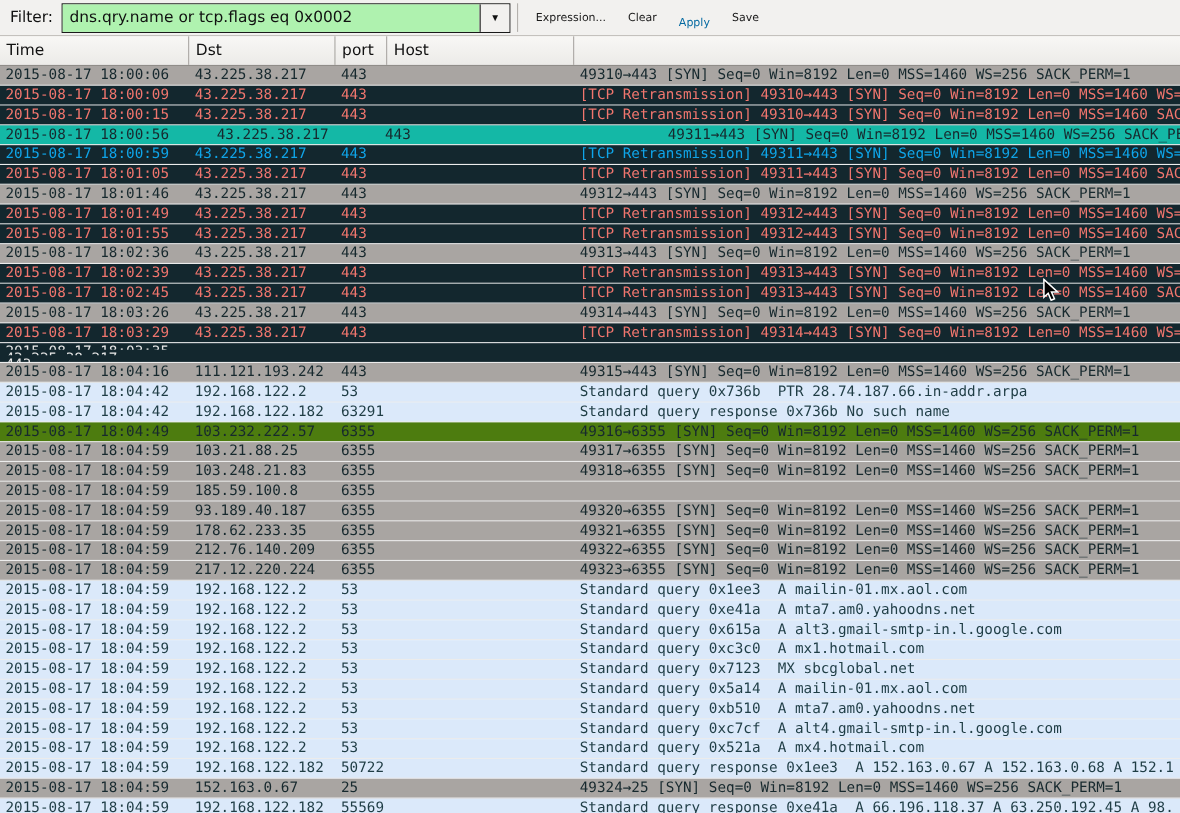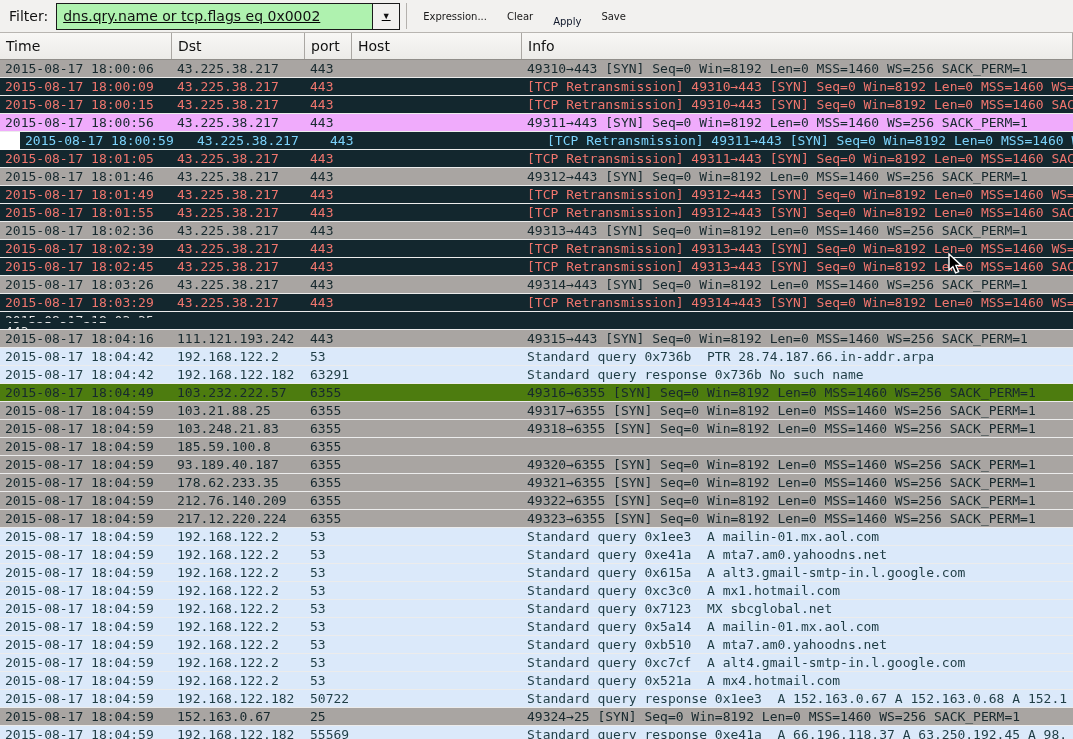--- a/index.html
+++ b/index.html
@@ -4,33 +4,33 @@
 <style>
   * { margin:0; padding:0; box-sizing:border-box; }
   html,body { width:1073px; height:739px; overflow:hidden; background:#ffffff;
               font-family:"DejaVu Sans", "Liberation Sans", sans-serif; }
   .app { position:relative; width:1073px; height:739px; background:#fff; }
 
   
   .toolbar { height:33px; background:#f2f1ef; border-bottom:1px solid #b8b5b1;
              display:flex; align-items:center; }
   .filter-label { font-size:14px; color:#111; margin-left:9px; margin-right:8px; }
-  .filter-combo { display:flex; height:27px; border:1px solid #1a1a1a; width:344px;text-decoration:underline; }
+  .filter-combo { display:flex; height:27px; border:1px solid #1a1a1a; width:408px; }
   .filter-input { flex:1; border:none; outline:none; height:100%;
                   font-size:14px; color:#111; padding:0 6px;
                   font-family:"DejaVu Sans", "Liberation Sans", sans-serif; }
   .combo-arrow { width:27px; height:100%; border:none; border-left:1px solid #1a1a1a;
                  background:#f2f1ef; cursor:default; display:flex;
                  align-items:center; justify-content:center; }
   .combo-arrow span { font-size:9px; color:#111; }
   .tb-sep { width:1px; height:26px; background:#b4b1ad; margin:0 6px 0 6px; }
   .tb-btn { background:transparent; border:none; font-size:10px; color:#1a1a1a;
             padding:4px 10px; cursor:default;
             font-family:"DejaVu Sans", "Liberation Sans", sans-serif; }
-  .tb-btn.disabled { color:#0f172a;margin-top:10px; }
+  .tb-btn.disabled { color:#0369a1;margin-top:10px; }
 
   
   .header-row { height:27px; display:flex; background:linear-gradient(#f8f7f5,#ecebe8);
                 border-bottom:1px solid #908d89;align-items:flex-end; }
   .hcell { font-size:14px; color:#111; line-height:26px; padding-left:6px;
            border-right:1px solid #aaa7a3; overflow:hidden; white-space:pre; }
 
   
   .packet-list { width:1073px; }
   .row { display:flex; height:18px; border-bottom:1px solid #ececec; }
@@ -64,21 +64,20 @@
     <button class="tb-btn">Clear</button>
     <button class="tb-btn disabled">Apply</button>
     <button class="tb-btn">Save</button>
   </div>
 
   <div class="header-row">
     <div class="hcell col-time">Time</div>
     <div class="hcell col-dst">Dst</div>
     <div class="hcell col-port">port</div>
     <div class="hcell col-host">Host</div>
-    <div class="hcell col-info">Info</div>
   </div>
 
   <div class="packet-list">
       <div class="row" style="background: rgb(169, 165, 162); color: rgb(23, 41, 46);">
         <div class="cell col-time">2015-08-17 18:00:06</div>
         <div class="cell col-dst">43.225.38.217</div>
         <div class="cell col-port">443</div>
         <div class="cell col-host"></div>
         <div class="cell col-info">49310→443 [SYN] Seq=0 Win=8192 Len=0 MSS=1460 WS=256 SACK_PERM=1</div>
       </div>
@@ -89,28 +88,28 @@
         <div class="cell col-host"></div>
         <div class="cell col-info">[TCP Retransmission] 49310→443 [SYN] Seq=0 Win=8192 Len=0 MSS=1460 WS=256 SACK_PERM=1</div>
       </div>
       <div class="row" style="background: rgb(19, 39, 46); color: rgb(240, 118, 110);">
         <div class="cell col-time">2015-08-17 18:00:15</div>
         <div class="cell col-dst">43.225.38.217</div>
         <div class="cell col-port">443</div>
         <div class="cell col-host"></div>
         <div class="cell col-info">[TCP Retransmission] 49310→443 [SYN] Seq=0 Win=8192 Len=0 MSS=1460 SACK_PERM=1</div>
       </div>
-      <div class="row" style="background: #f0abfc; color: rgb(23, 41, 46);">
+      <div class="row" style="background: #14b8a6; color: rgb(23, 41, 46); gap: 20px;">
         <div class="cell col-time">2015-08-17 18:00:56</div>
         <div class="cell col-dst">43.225.38.217</div>
         <div class="cell col-port">443</div>
         <div class="cell col-host"></div>
         <div class="cell col-info">49311→443 [SYN] Seq=0 Win=8192 Len=0 MSS=1460 WS=256 SACK_PERM=1</div>
       </div>
-      <div class="row" style="background: rgb(19, 39, 46); color: #7dd3fc; margin-left: 20px;">
+      <div class="row" style="background: rgb(19, 39, 46); color: #0ea5e9;">
         <div class="cell col-time">2015-08-17 18:00:59</div>
         <div class="cell col-dst">43.225.38.217</div>
         <div class="cell col-port">443</div>
         <div class="cell col-host"></div>
         <div class="cell col-info">[TCP Retransmission] 49311→443 [SYN] Seq=0 Win=8192 Len=0 MSS=1460 WS=256 SACK_PERM=1</div>
       </div>
       <div class="row" style="background: rgb(19, 39, 46); color: rgb(240, 118, 110);">
         <div class="cell col-time">2015-08-17 18:01:05</div>
         <div class="cell col-dst">43.225.38.217</div>
         <div class="cell col-port">443</div>

